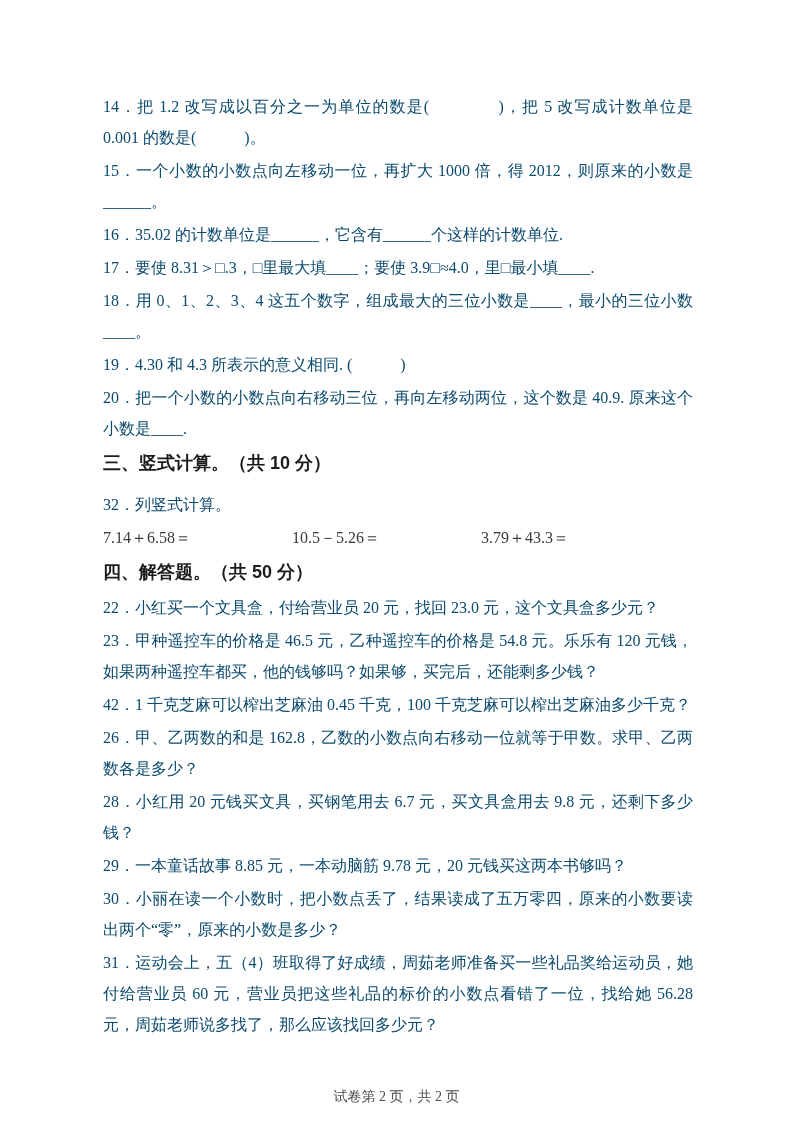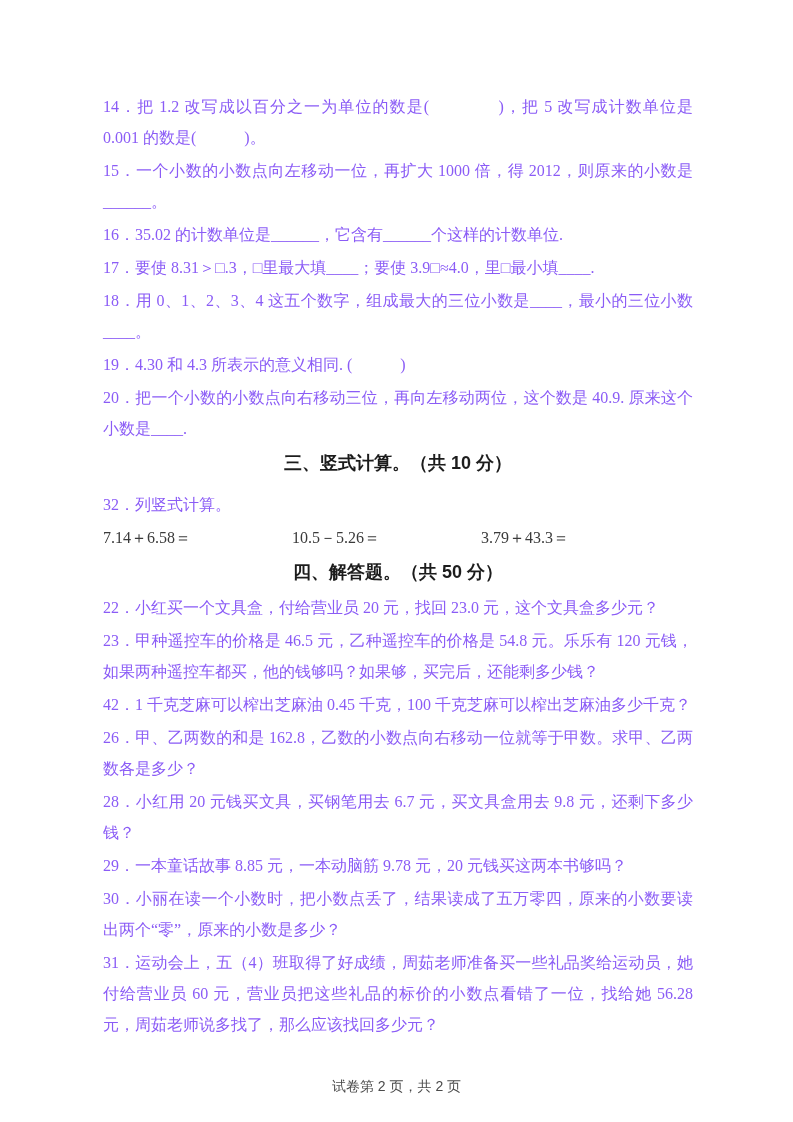--- a/index.html
+++ b/index.html
@@ -19,55 +19,54 @@
     position: absolute;
     top: 91px;
     left: 103px;
     width: 590px;
   }
   .q {
     margin: 0 0 2px 0;
     font-size: 16px;
     line-height: 31px;
     text-align: justify;
-    color: #8b5cf6;
+    color: #0c4a6e;
   }
   .sec-heading {
     margin: 3px 0 3px 0;
     font-size: 18px;
     line-height: 33px;
     font-weight: bold;
     color: #1c1c1c;
     font-family: "Liberation Sans", "DejaVu Sans", sans-serif;
-    text-align: center;
   }
   .sec-heading.first {
     margin-bottom: 9px;
   }
   .equations {
     display: flex;
     margin: 0 0 2px 0;
     font-size: 16px;
     line-height: 31px;
     color: #3a3a3a;
     gap: 44px;
   }
   .eq { display: inline-block; white-space: nowrap; }
   .eq:nth-child(1) { width: 145px; }
   .eq:nth-child(2) { width: 145px; }
   .eq:nth-child(3) { width: 130px; }
   .footer {
     position: absolute;
-    bottom: 26px;
+    bottom: 16px;
     left: 0;
     width: 100%;
     text-align: center;
     font-size: 14px;
     color: #4a4a4a;
-    font-family: Liberation Sans, sans-serif;
+    font-family: Liberation Serif, serif;
   }
 </style>
 </head>
 <body>
 
 <div class="page">
   <div class="content">
 
     <p class="q">14．把 1.2 改写成以百分之一为单位的数是(　　　　)，把 5 改写成计数单位是 0.001 的数是(　　　)。</p>
     <p class="q">15．一个小数的小数点向左移动一位，再扩大 1000 倍，得 2012，则原来的小数是______。</p>

